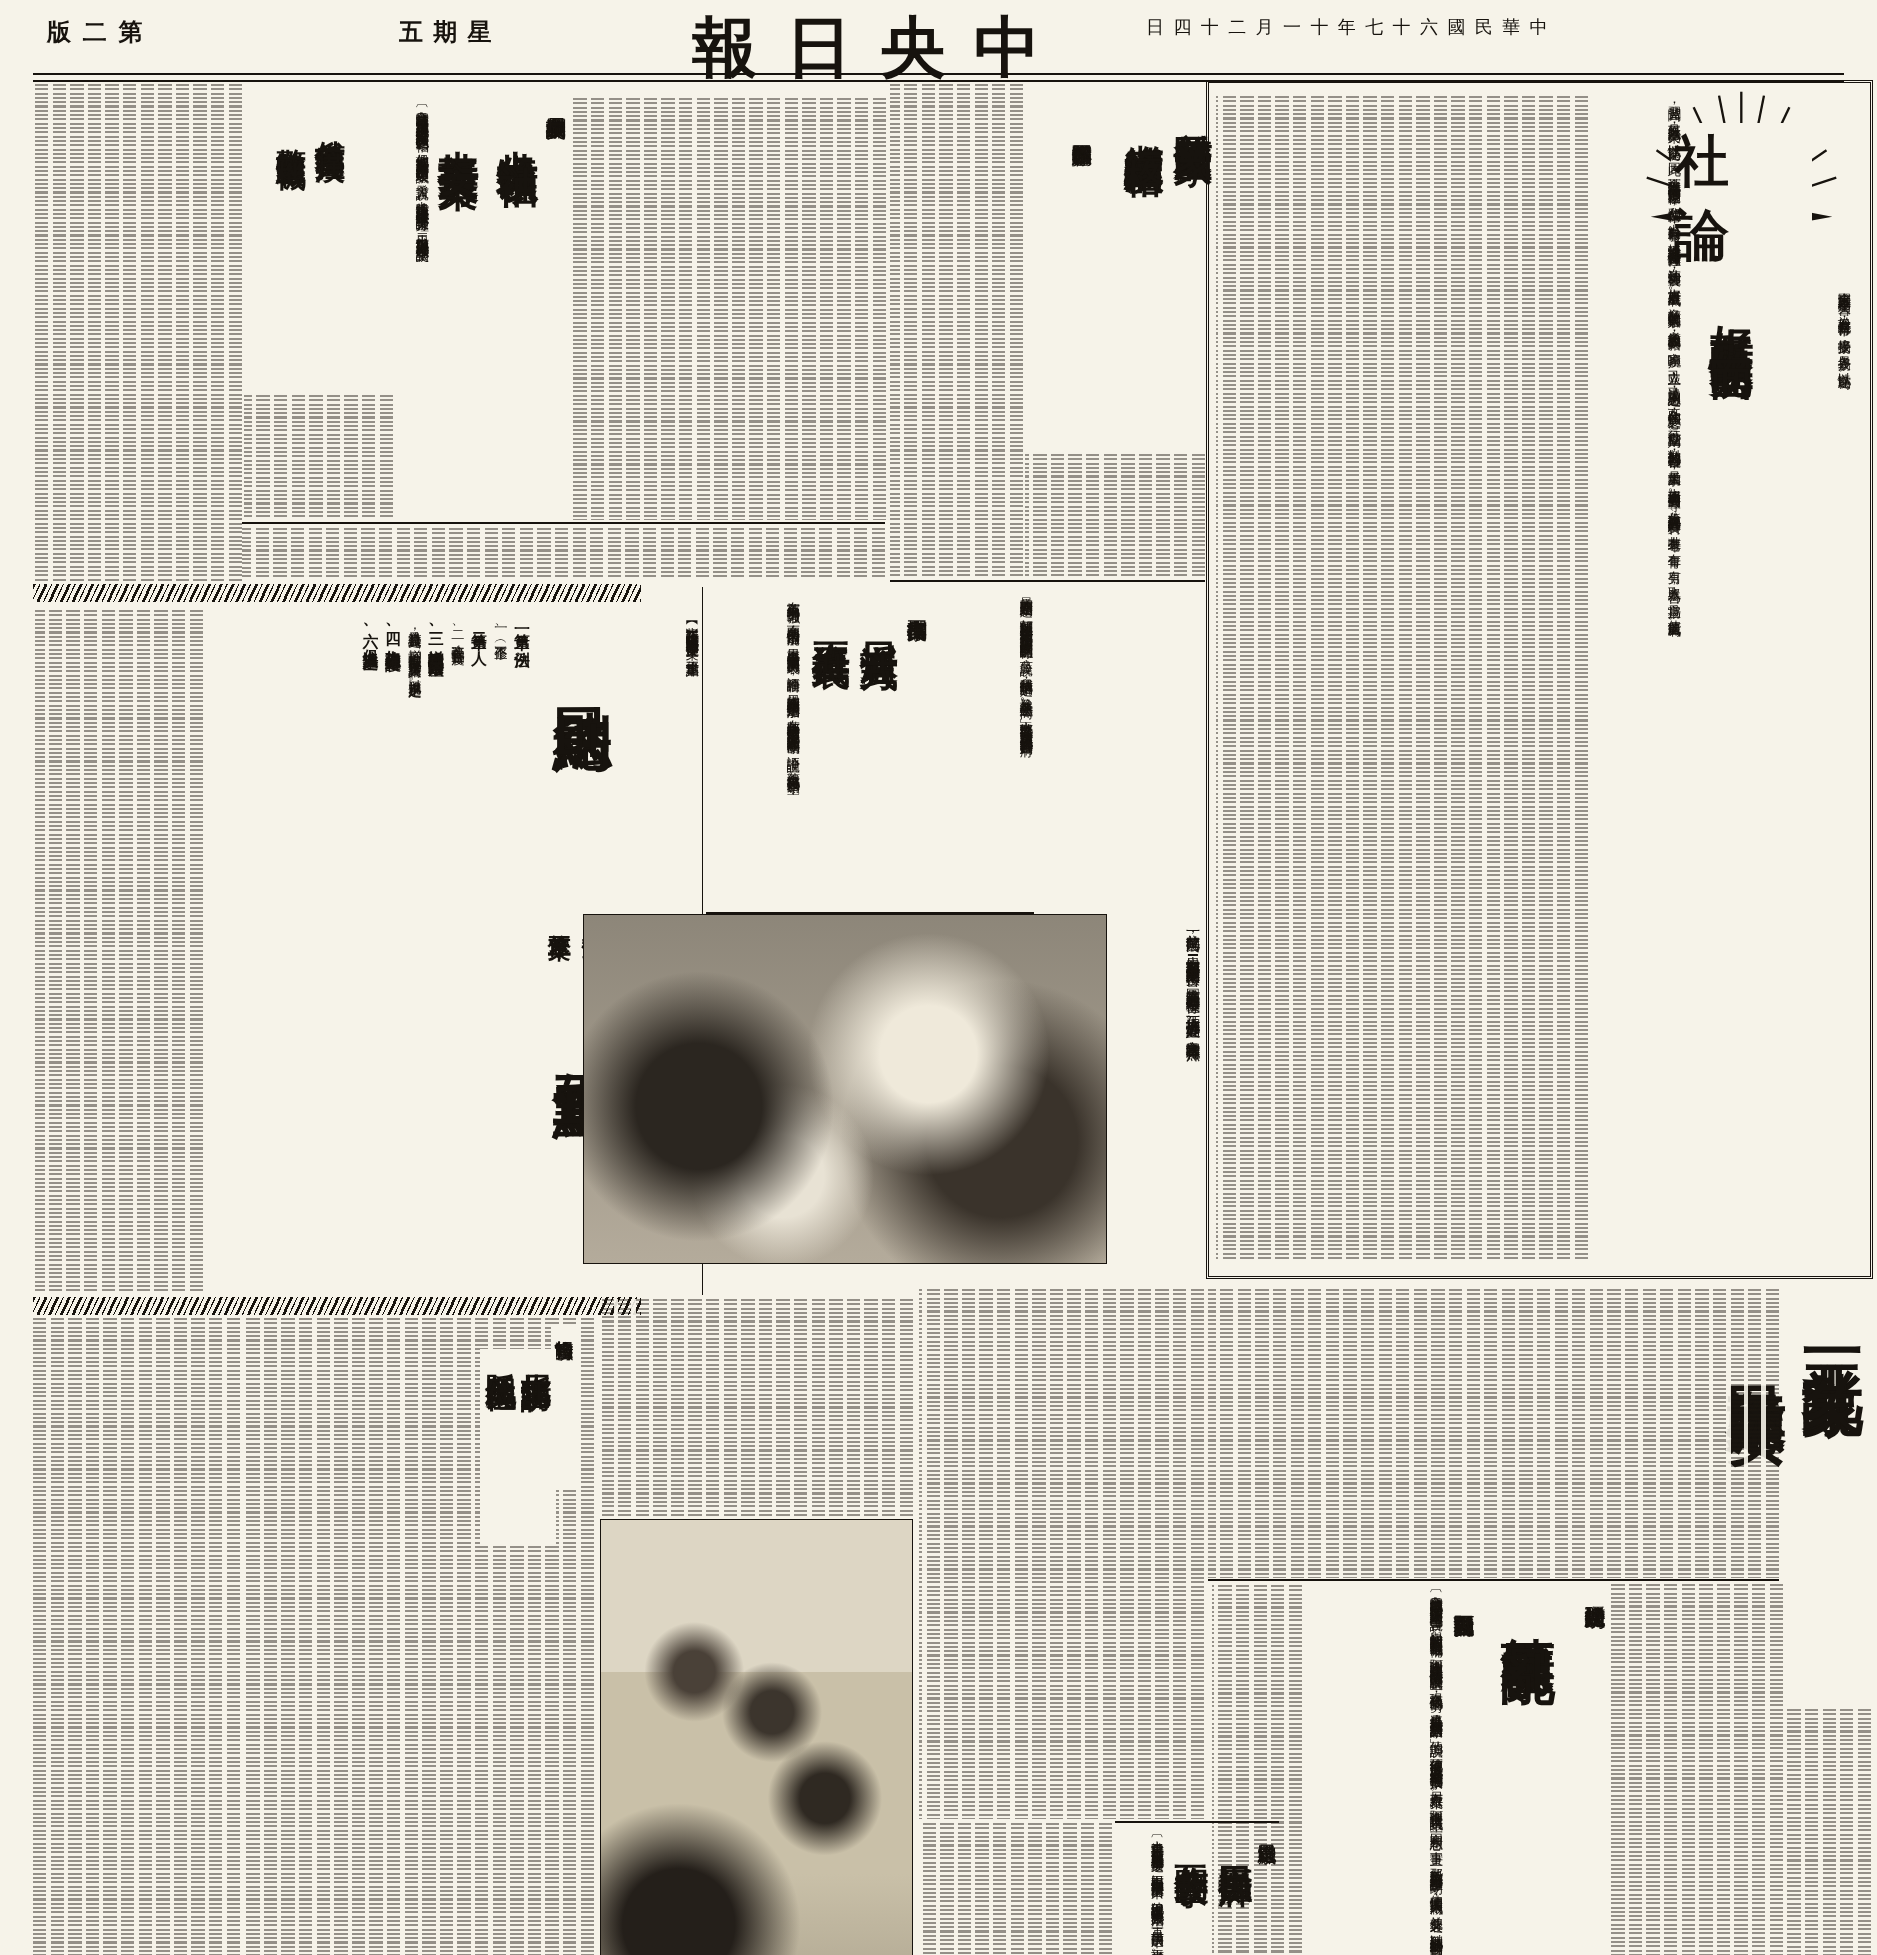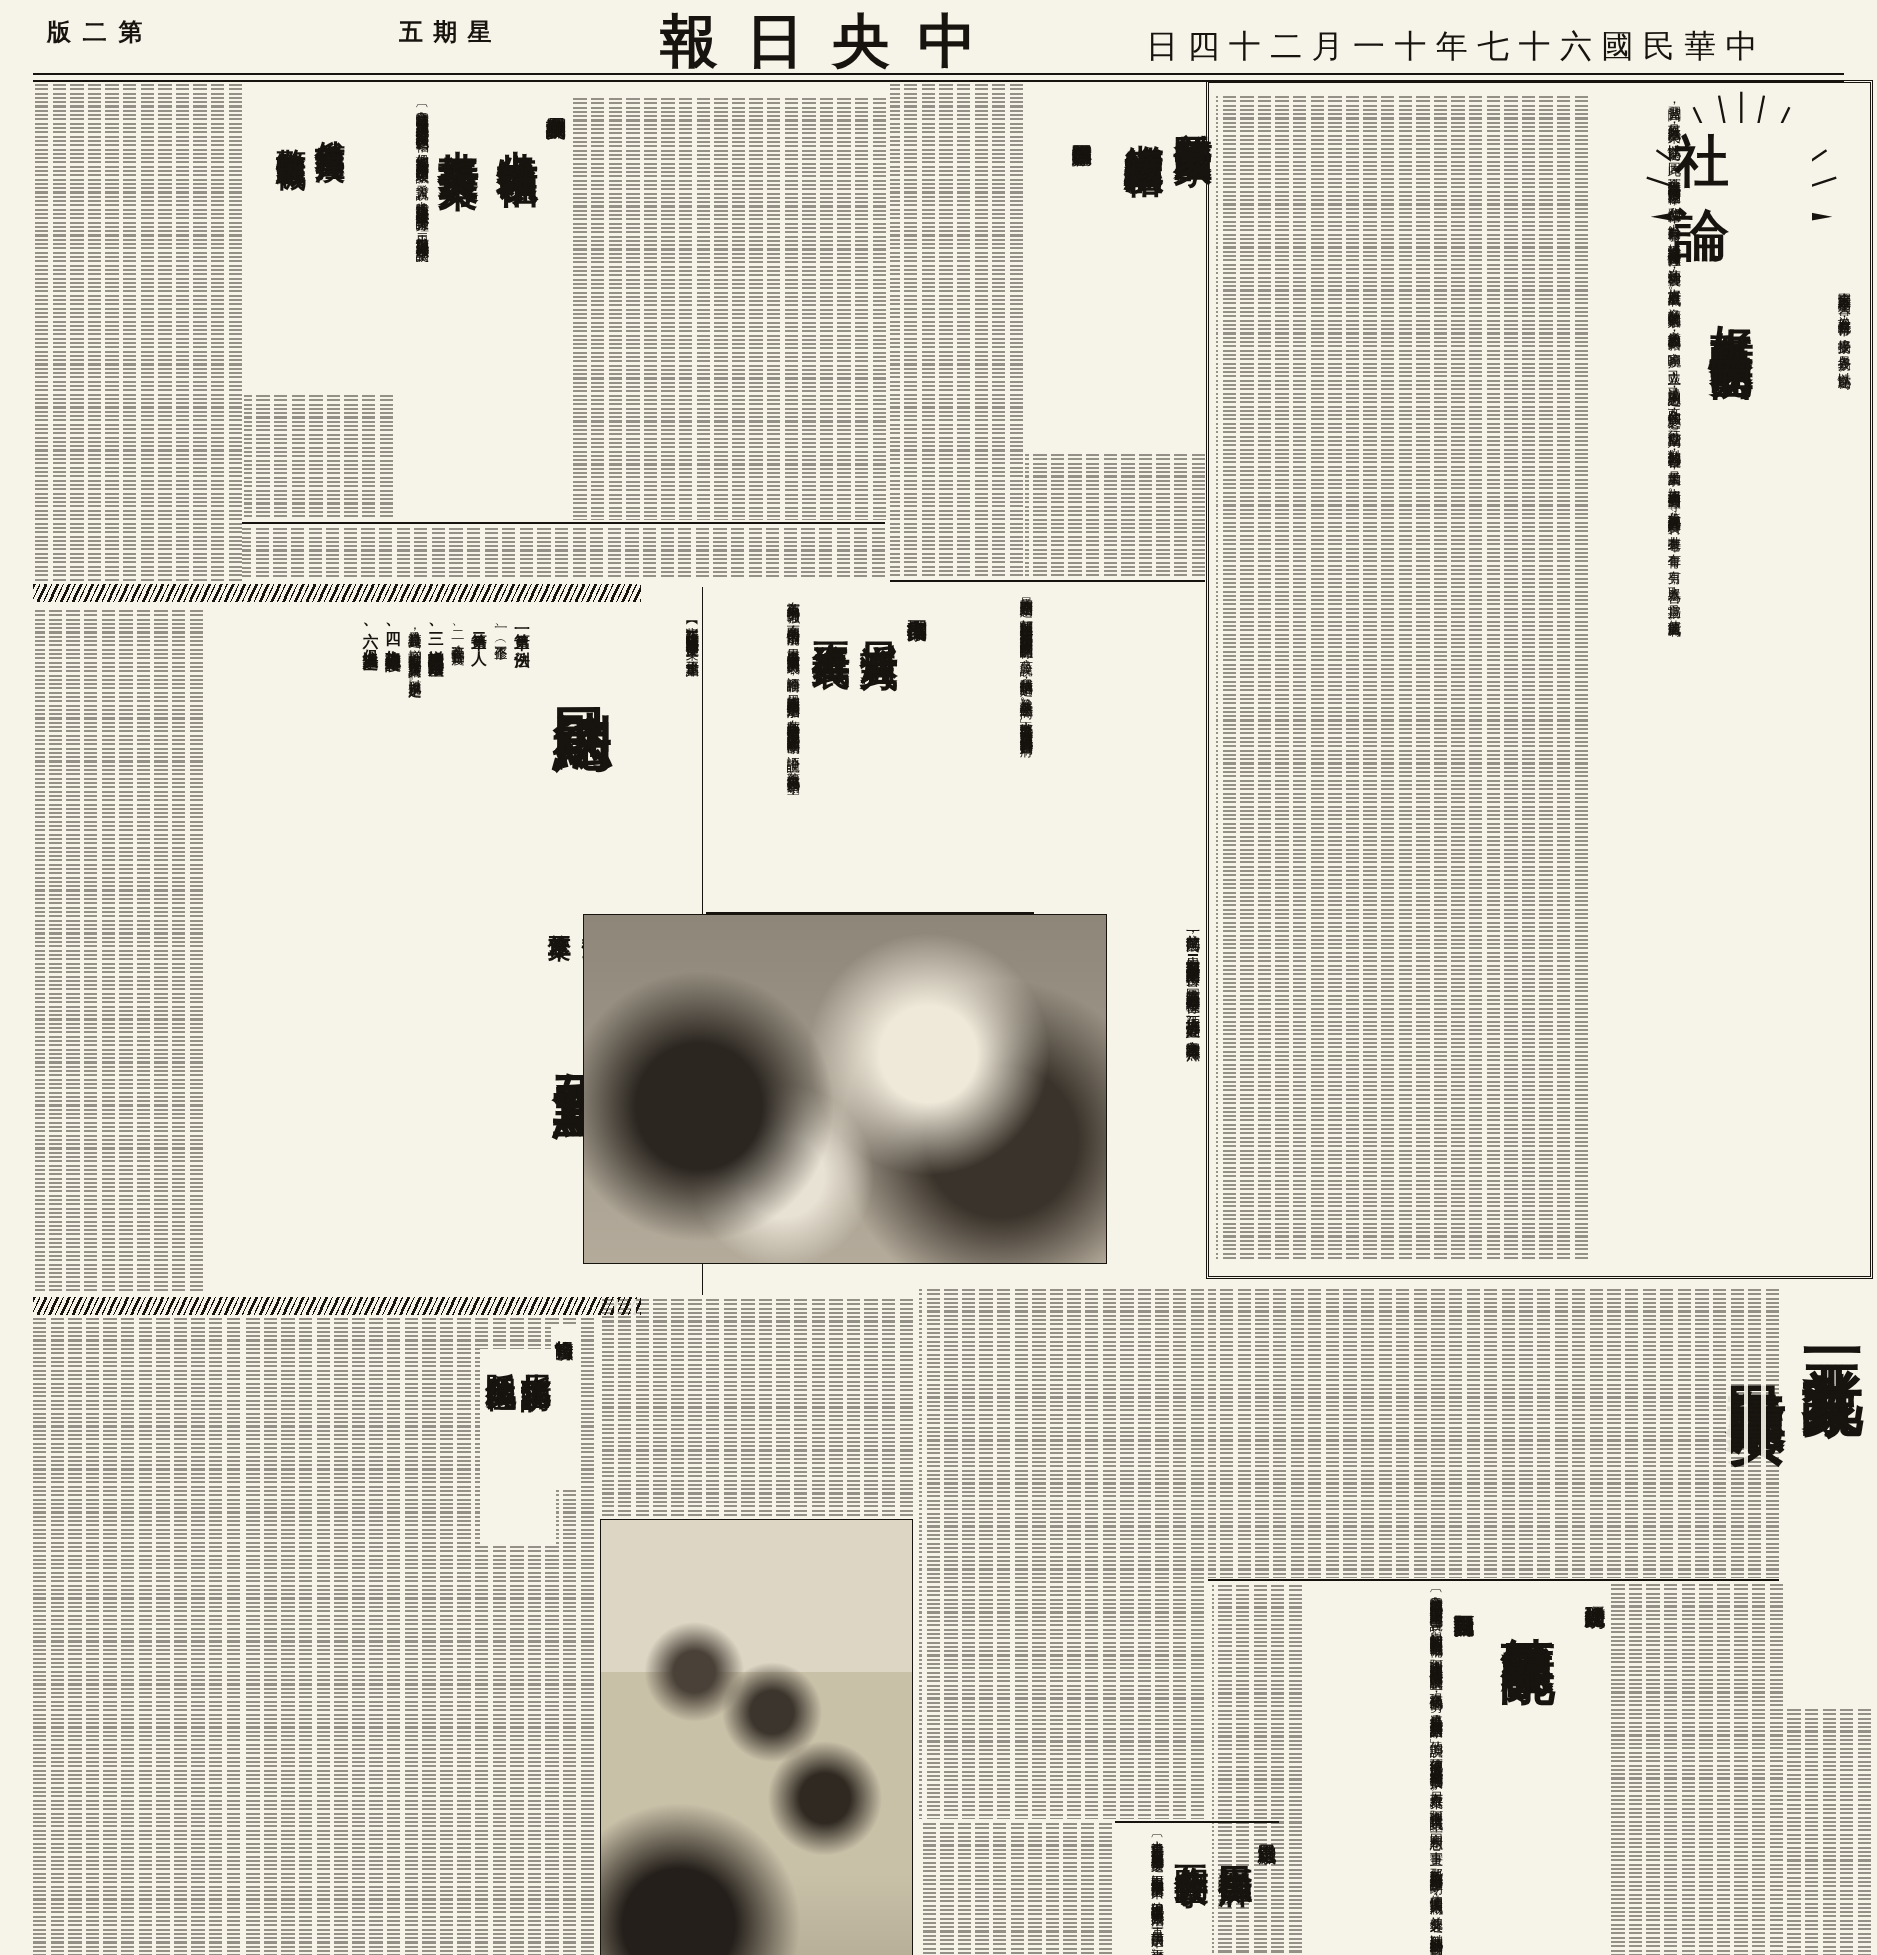--- a/index.html
+++ b/index.html
@@ -29,24 +29,24 @@
 <body>
 
 <div id="paper">
 
   <div class="abs" style="left:47px;top:15.6px;width:164px;font-size:24px;font-weight:bold;letter-spacing:11.7px">
     <bdo dir="rtl">第二版</bdo>
   </div>
   <div class="abs" style="left:399px;top:15.6px;width:129px;font-size:24px;font-weight:bold;letter-spacing:10.2px">
     <bdo dir="rtl">星期五</bdo>
   </div>
-  <div class="abs hl" style="left:660px;top:3.1px;width:411px;font-size:58px;letter-spacing:28px;white-space:nowrap">
+  <div class="abs hl" style="left:692px;top:3.1px;width:411px;font-size:66px;letter-spacing:28px;white-space:nowrap">
     <bdo dir="rtl">中央日報</bdo>
   </div>
-  <div class="abs" style="left:1146px;top:25px;width:626px;font-size:32px;letter-spacing:9.4px;white-space:nowrap">
+  <div class="abs" style="left:1146px;top:15px;width:626px;font-size:18px;letter-spacing:9.4px;white-space:nowrap">
     <bdo dir="rtl">中華民國六十七年十一月二十四日</bdo>
   </div>
   <div class="abs" style="left:33px;top:73px;width:1811px;height:9.4px;border-top:2.7px solid #17130e;border-bottom:2.7px solid #17130e"></div>
 
   <div class="abs greek" style="left:33px;top:84px;width:209px;height:497px"></div>
 
   <div class="abs v hl" style="left:309px;top:117px;height:266px;font-size:30px;letter-spacing:1.6px">俄首領致函賈拉漢</div>
   <div class="abs v hl" style="left:270px;top:125px;height:266px;font-size:30px;letter-spacing:1.6px">警告英勿售匪戰機</div>
   <div class="abs greek" style="left:244px;top:395px;width:149px;height:125px"></div>
 

